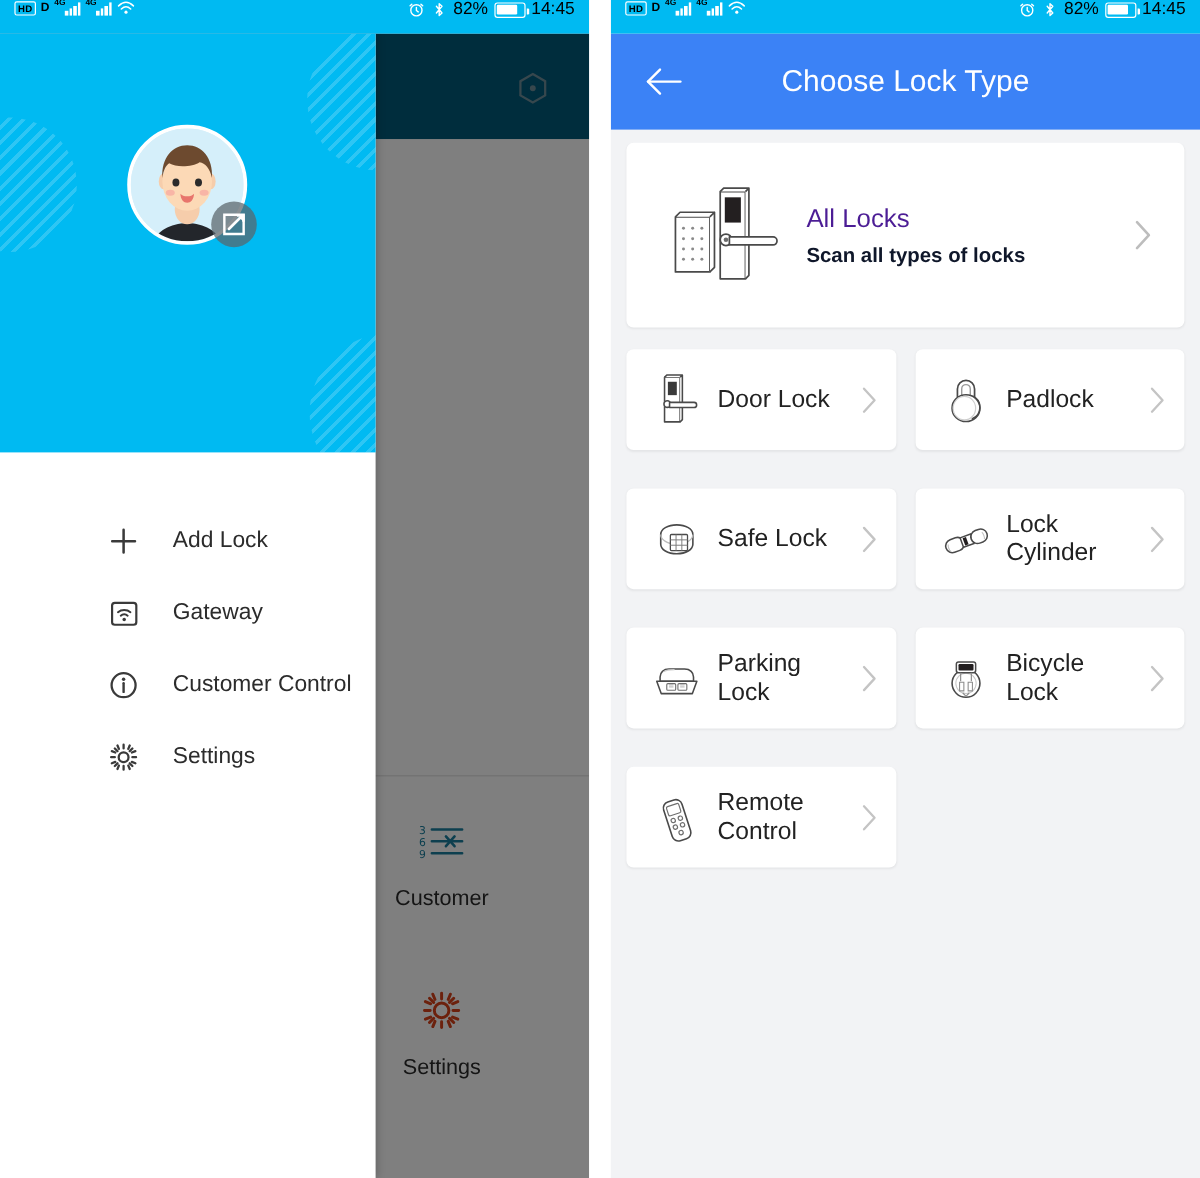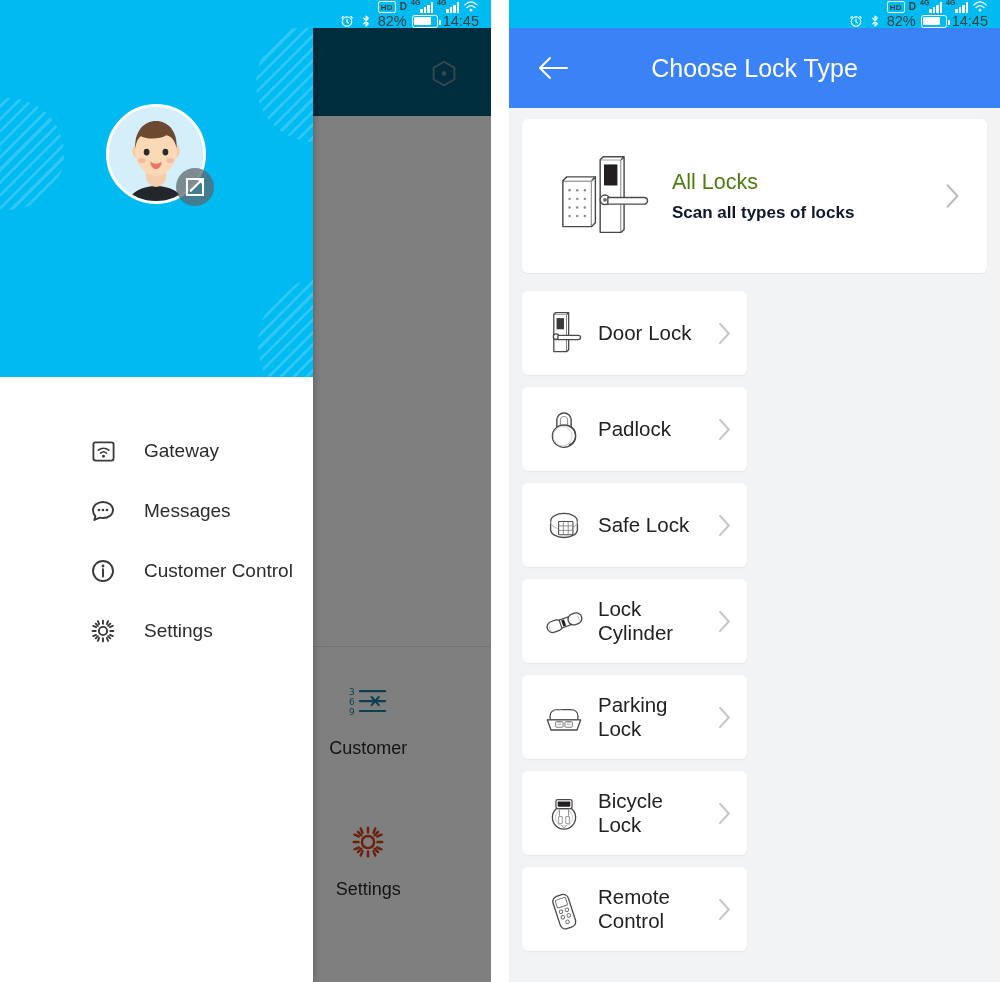--- a/index.html
+++ b/index.html
@@ -15,26 +15,25 @@
   .phone { position: relative; height: 982px; overflow: hidden; }
   .phone-left  { width: 491px; background: #fff; }
   .gap { width: 18px; height: 982px; background: #ffffff; }
   .phone-right { width: 491px; background: #f2f3f5; }
 
   
   .statusbar {
     position: relative;
     height: 28px; width: 100%;
     background: #00baf2;
-    display: flex; align-items: flex-end;
+    display: flex; align-items: flex-start;
     padding: 0 12px;
-    color: #404040;
+    color: #000000;
     font-size: 13px;
     z-index: 60;
-    flex-direction: column;
   }
   .sb-left { display: flex; align-items: center; gap: 4px; }
   .sb-right { margin-left: auto; display: flex; align-items: center; gap: 5px; font-size: 14.5px; }
   .hd-badge {
     border: 1.5px solid #fff; border-radius: 2px;
     font-size: 8px; line-height: 9px; font-weight: bold;
     padding: 1px 2px 0 2px; letter-spacing: .2px;
   }
   .d-badge { font-size: 10px; font-weight: bold; }
   .sig { display: flex; align-items: flex-end; gap: 1px; height: 13px; position: relative; padding-left: 9px; }
@@ -144,24 +143,24 @@
     background: #ffffff; border-radius: 6px;
     box-shadow: 0 1px 2px rgba(0,0,0,.06);
     cursor: pointer; position: relative;
   }
   .card-wide {
     height: 154px; display: flex; align-items: center;
     padding: 0 24px 0 28px; margin-bottom: 18px;
   }
   .card-wide .cw-ico { width: 108px; flex: none; display: flex; align-items: center; justify-content: center; }
   .card-wide .cw-text { margin-left: 14px; flex: 1; }
-  .cw-title { font-size: 21.5px; color: #4d7c0f; margin-bottom: 8px; }
+  .cw-title { font-size: 21.5px; color: #4c1d95; margin-bottom: 8px; }
   .cw-sub { font-size: 17px; color: #0f172a; font-weight: bold; }
 
-  .grid { display: flex; flex-wrap: wrap; gap: 12px 16px; flex-direction: column; }
+  .grid { display: flex; flex-wrap: wrap; gap: 32px 16px; }
   .card-sm {
     width: calc(50% - 8px); height: 84px;
     display: flex; align-items: center; padding: 0 12px 0 14px;
   }
   .card-sm .cs-ico { width: 56px; flex: none; display: flex; align-items: center; justify-content: center; }
   .card-sm .cs-label {
     flex: 1; font-size: 20.5px; color: #222; line-height: 1.18;
     margin-left: 6px; padding-right: 6px;
   }
   .chev { flex: none; width: 22px; display: flex; align-items: center; justify-content: center; }
@@ -338,43 +337,40 @@
               <path d="M16 4.2h6.3v6.3" fill="none" stroke="#fff" stroke-width="2.4"></path>
               <path d="M17.5 5.6h4.4v4.4z" fill="#fff"></path>
               </svg>
           </div>
         </div>
       </div>
 
       <div class="menu">
         <div class="menu-item">
           <span class="mi-ico">
+            <svg viewBox="0 0 26 26" width="26" height="26">
+              <g stroke="#3a3a3a" stroke-width="2.1" stroke-linecap="round">
+                <path d="M13 3.5v19M3.5 13h19"></path>
+                </g>
+              </svg>
+          </span>
+          <span class="mi-label">Add Lock</span>
+        </div>
+        <div class="menu-item">
+          <span class="mi-ico">
             <svg viewBox="0 0 26 26" width="25" height="25">
               <rect x="2.5" y="3.5" width="21" height="19" rx="2.4" fill="none" stroke="#3a3a3a" stroke-width="1.9"></rect>
               <g fill="none" stroke="#3a3a3a" stroke-width="1.7" stroke-linecap="round">
                 <path d="M7.6 11.6c3-2.6 7.8-2.6 10.8 0"></path>
                   <path d="M10 14.6c1.7-1.5 4.3-1.5 6 0"></path>
                 </g>
               <circle cx="13" cy="18" r="1.5" fill="#3a3a3a"></circle>
               </svg>
           </span>
           <span class="mi-label">Gateway</span>
-        </div>
-        <div class="menu-item">
-          <span class="mi-ico">
-            <svg viewBox="0 0 26 26" width="26" height="26">
-              <path d="M13 4c5.6 0 10 3.5 10 8s-4.4 8-10 8c-1.1 0-2.2-.15-3.2-.42L4.3 22l1.1-3.7C3.9 16.9 3 15.05 3 12c0-4.5 4.4-8 10-8z" fill="none" stroke="#3a3a3a" stroke-width="1.9" stroke-linejoin="round"></path>
-              <g fill="#3a3a3a">
-                  <circle cx="9" cy="12" r="1.35"></circle>
-                  <circle cx="13" cy="12" r="1.35"></circle>
-                  <circle cx="17" cy="12" r="1.35"></circle>
-                </g>
-              </svg>
-          </span>
-          <span class="mi-label">Messages</span>
         </div>
         <div class="menu-item">
           <span class="mi-ico">
             <svg viewBox="0 0 26 26" width="26" height="26">
               <circle cx="13" cy="13" r="10" fill="none" stroke="#3a3a3a" stroke-width="1.9"></circle>
               <circle cx="13" cy="8" r="1.45" fill="#3a3a3a"></circle>
               <path d="M13 11.3v7.3" stroke="#3a3a3a" stroke-width="2" stroke-linecap="round"></path>
               </svg>
           </span>
           <span class="mi-label">Customer Control</span>

